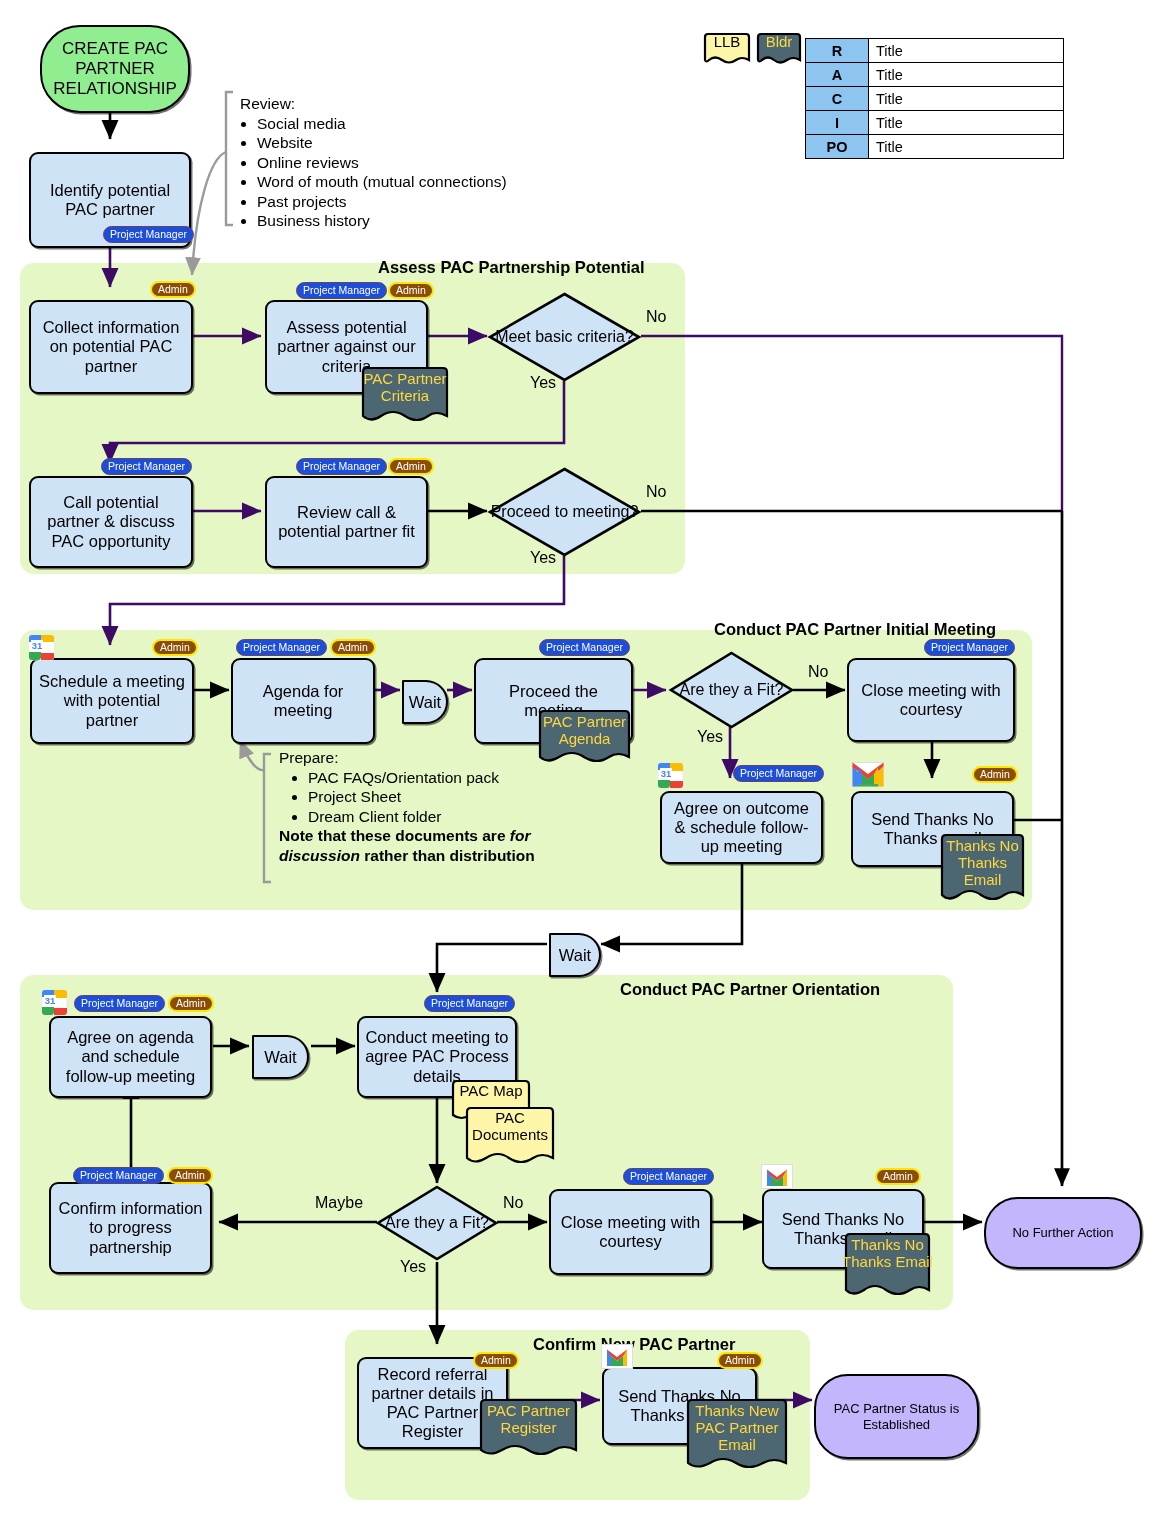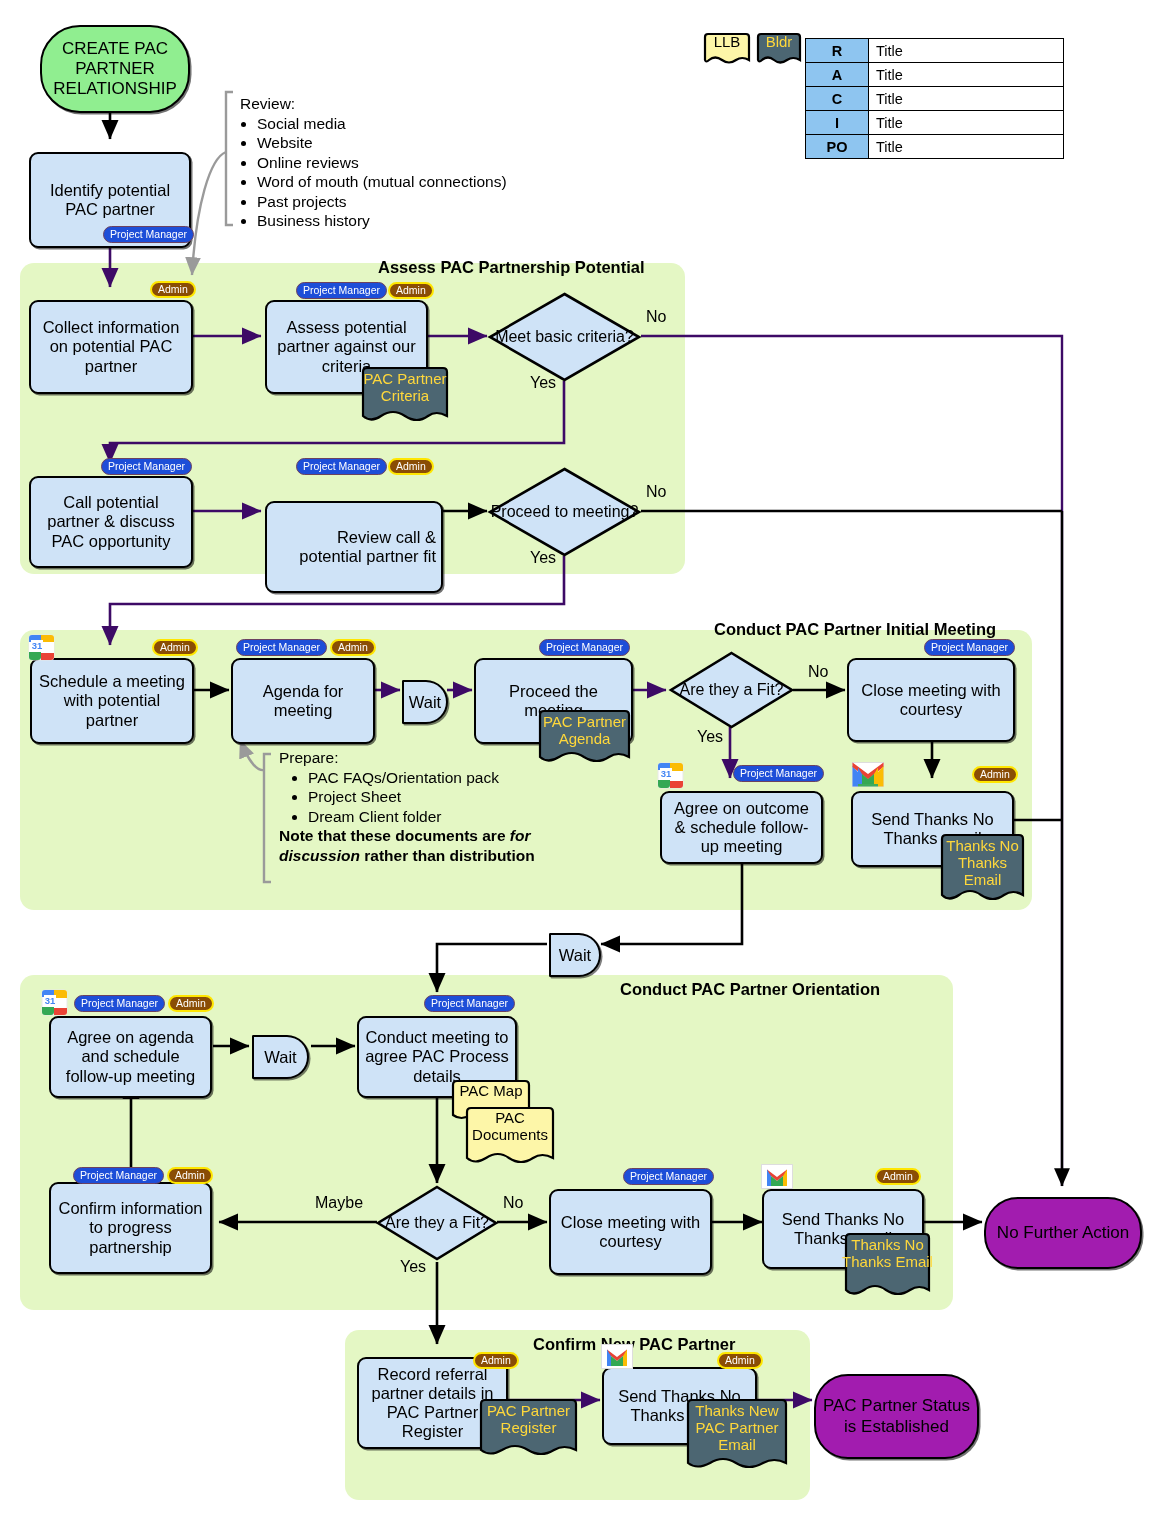--- a/index.html
+++ b/index.html
@@ -11,22 +11,22 @@
   .lane{position:absolute;background:#e4f7c4;border-radius:14px;}
   .lane-title{position:absolute;font-weight:bold;font-size:16.5px;color:#000;white-space:nowrap;}
   .node{position:absolute;box-sizing:border-box;display:flex;align-items:center;
         justify-content:center;text-align:center;margin-top:11px;}
   .proc{background:#cfe3f7;border:2.5px solid #000;border-radius:9px;
         font-size:16.5px;line-height:1.16;color:#000;padding:3px 5px;
         box-shadow:1.5px 1.5px 0 rgba(0,0,0,.55);}
   .start{background:#90ee90;border:2.5px solid #000;border-radius:40px;
          font-size:17px;line-height:1.18;color:#000;
          box-shadow:1.5px 1.5px 0 rgba(0,0,0,.55);}
-  .term{background:#a21caf;border:2.5px solid #000;border-radius:34px;
-        font-size:17px;line-height:1.2;color:#000;
+  .term{background:#c4b5fd;border:2.5px solid #000;border-radius:34px;
+        font-size:13px;line-height:1.2;color:#000;
         box-shadow:1.5px 1.5px 0 rgba(0,0,0,.55);}
   .dec{position:absolute;}
   .dec .lbl{position:absolute;left:0;top:0;width:100%;height:100%;
             display:flex;align-items:center;justify-content:center;text-align:center;
             font-size:16px;line-height:1.12;color:#000;}
   .wait{background:#cfe3f7;border:2.5px solid #000;
         border-radius:2px 34px 34px 2px;font-size:16.5px;color:#000;
         box-shadow:1.5px 1.5px 0 rgba(0,0,0,.5);}
   .badge{position:absolute;box-sizing:border-box;height:17px;border-radius:9px;
          display:flex;align-items:center;justify-content:center;
@@ -187,21 +187,21 @@
       <path d="M77.5,3 L152,46 L77.5,89 L3,46 Z" fill="#cfe3f7" stroke="#000" stroke-width="2.6"></path>
     </svg>
     <div class="lbl">Meet basic criteria?</div>
   </div>
   <div class="elabel" style="left:646px;top:308px;">No</div>
   <div class="elabel" style="left:530px;top:374px;">Yes</div>
 
   <div class="node proc" style="left:29px;top:465px;width:164px;height:92px;">Call potential partner &amp; discuss PAC opportunity</div>
   <div class="badge badge-pm" style="left:101px;top:458px;">Project Manager</div>
 
-  <div class="node proc" style="left:265px;top:490px;width:178px;height:92px;text-align:right;">Review call &amp; potential partner fit</div>
+  <div class="node proc" style="left:265px;top:465px;width:163px;height:92px;">Review call &amp; potential partner fit</div>
   <div class="badge badge-pm" style="left:296px;top:458px;">Project Manager</div>
   <div class="badge badge-admin" style="left:388px;top:458px;">Admin</div>
 
   <div class="dec" style="left:487px;top:466px;width:155px;height:92px;">
     <svg viewBox="0 0 155 92" style="width:155px;height:92px;display:block;">
       <path d="M77.5,3 L152,46 L77.5,89 L3,46 Z" fill="#cfe3f7" stroke="#000" stroke-width="2.6"></path>
     </svg>
     <div class="lbl">Proceed to meeting?</div>
   </div>
   <div class="elabel" style="left:646px;top:483px;">No</div>

